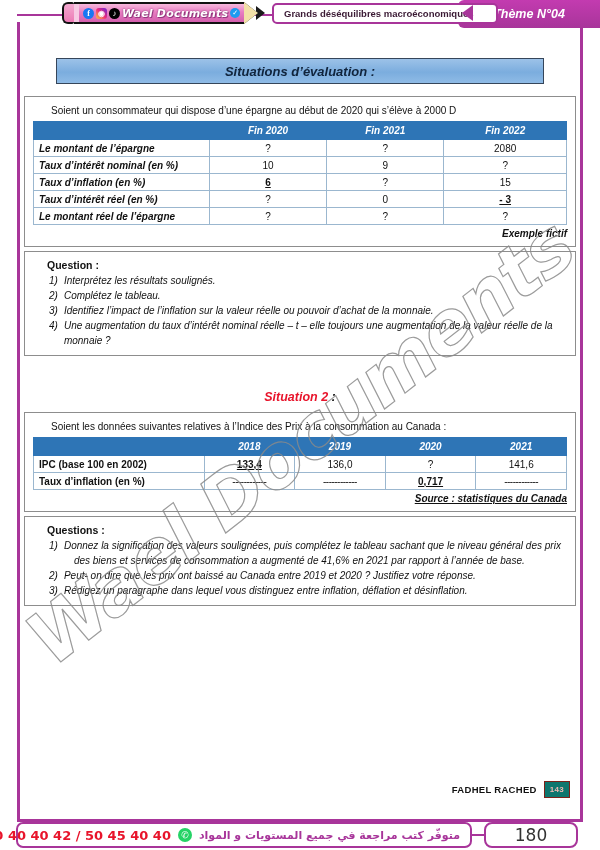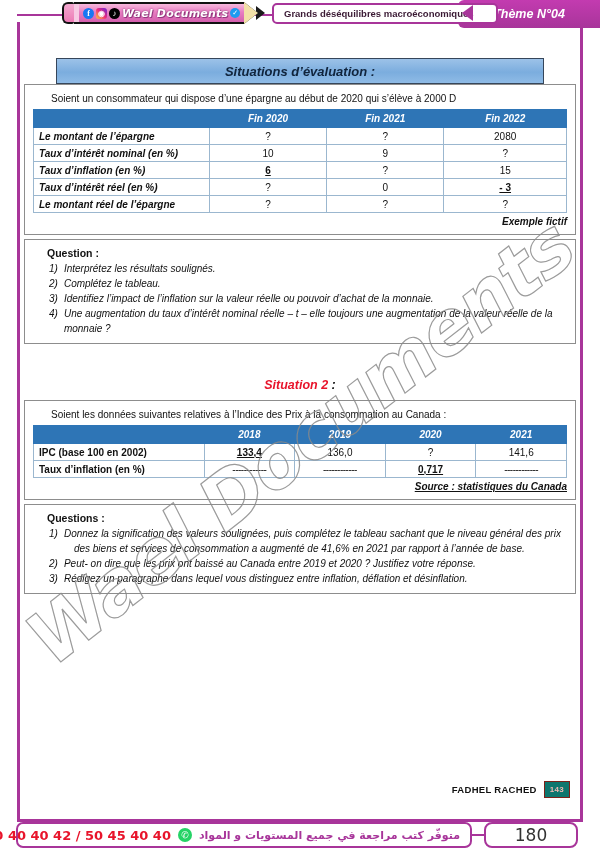--- a/index.html
+++ b/index.html
@@ -197,21 +197,21 @@
   }
 
   
   .content {
     position: absolute;
     left: 24px; right: 24px;
     top: 58px;
   }
 
   .eval-banner {
-    margin: 0 32px 0 32px;
+    margin: 0 32px 12px 32px;
     height: 26px;
     background: linear-gradient(180deg,#9cc2e8 0%,#7badde 55%,#8fbbe6 100%);
     border: 1.5px solid #36465a;
     display: flex;
     align-items: center;
     justify-content: center;
     font-size: 13px;
     font-weight: bold;
     font-style: italic;
     color: #10243c;

